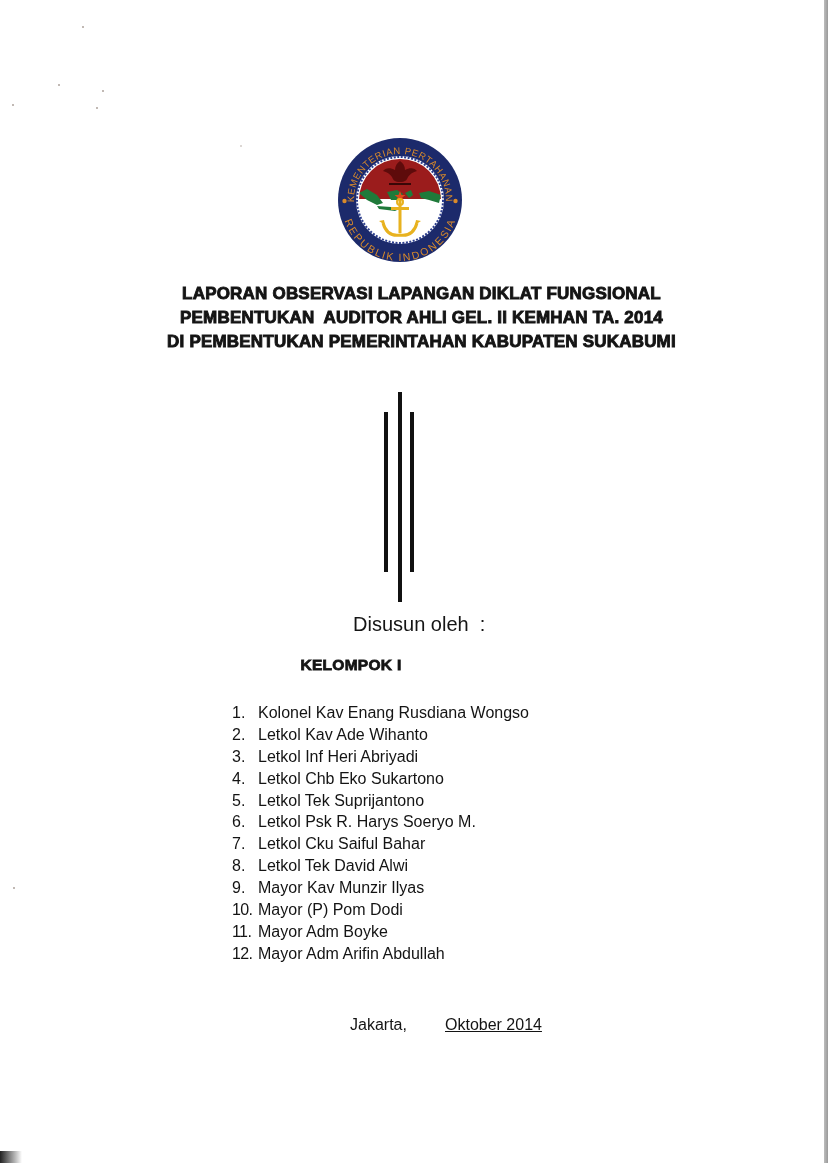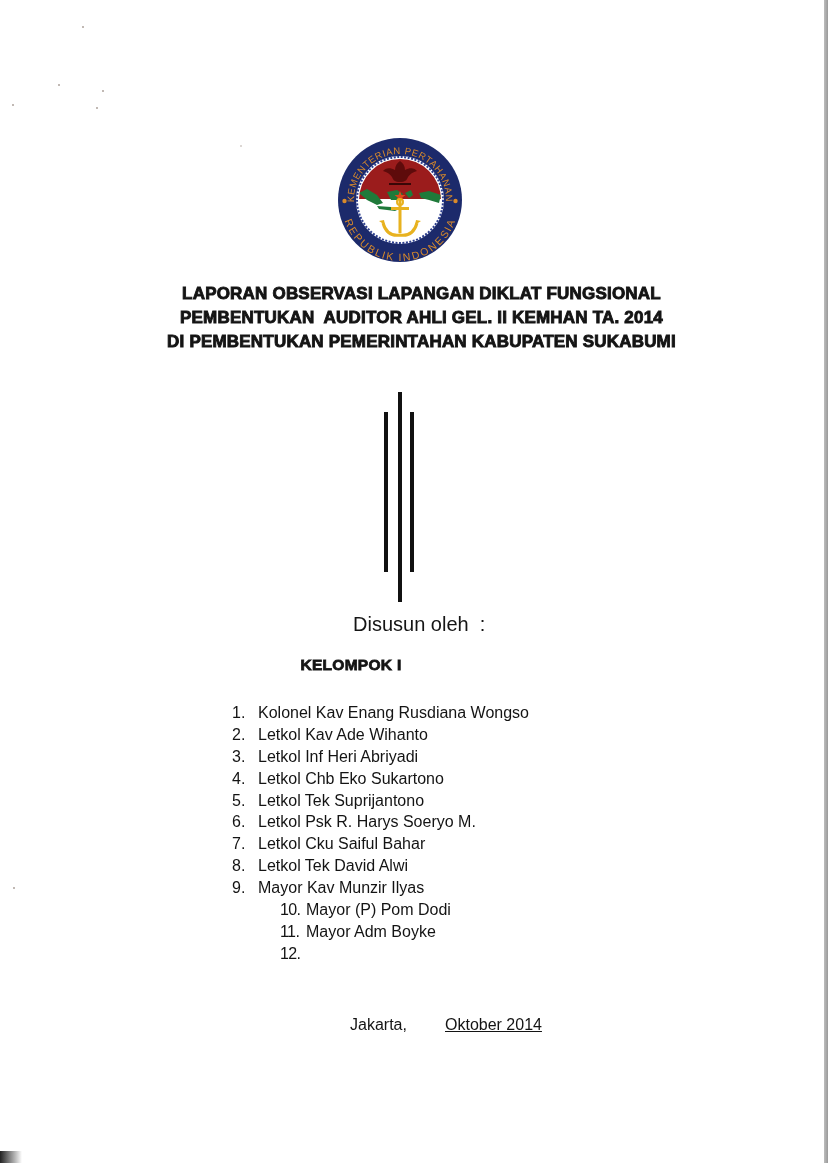--- a/index.html
+++ b/index.html
@@ -39,21 +39,21 @@
     white-space: pre;
   }
   .group {
     position: absolute; left: 0; width: 696px; top: 656px; text-align: center;
     font-weight: 900; font-size: 15.5px; color: #141414; letter-spacing: 0.3px;
     -webkit-text-stroke: 0.8px #141414; padding-left: 6px; box-sizing: border-box;
   }
   .members { position: absolute; left: 232px; top: 702px; margin: 0; padding: 0; list-style: none; }
   .members li { height: 21.9px; line-height: 21.9px; font-size: 16px; color: #141414; display: flex; }
   .members .num { width: 26px; display: inline-block; }
-  .members .num.wide { width: 26px; letter-spacing: -0.6px; margin-left: 48px; }
+  .members .num.wide { width: 26px; letter-spacing: -0.6px; }
   .place-date { position: absolute; top: 1016px; font-size: 16px; color: #141414; margin-left: 40px; }
   .place { left: 310px; }
   .date { left: 405px; text-decoration: underline; }
 </style>
 </head>
 <body>
 
 <div class="page-edge"></div>
 <div class="corner-shadow"></div>
 <div class="speck" style="left:82px;top:26px"></div>
@@ -160,17 +160,18 @@
   <li>
       <span class="num wide">10.</span>
       <span>Mayor (P) Pom Dodi</span>
     </li>
   <li>
       <span class="num wide">11.</span>
       <span>Mayor Adm Boyke</span>
     </li>
   <li>
       <span class="num wide">12.</span>
+      <span>Mayor Adm Arifin Abdullah</span>
     </li>
 </ol>
 
 <div class="place-date place">Jakarta,</div>
 <div class="place-date date">Oktober 2014</div>
 
 </body></html>

